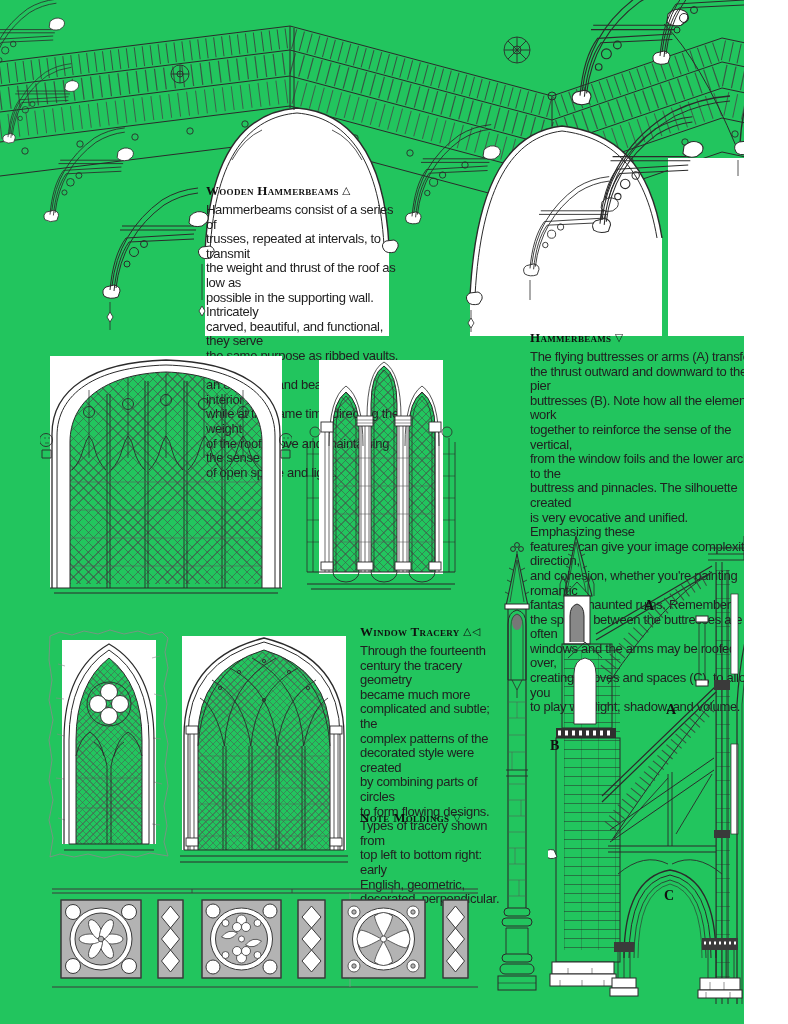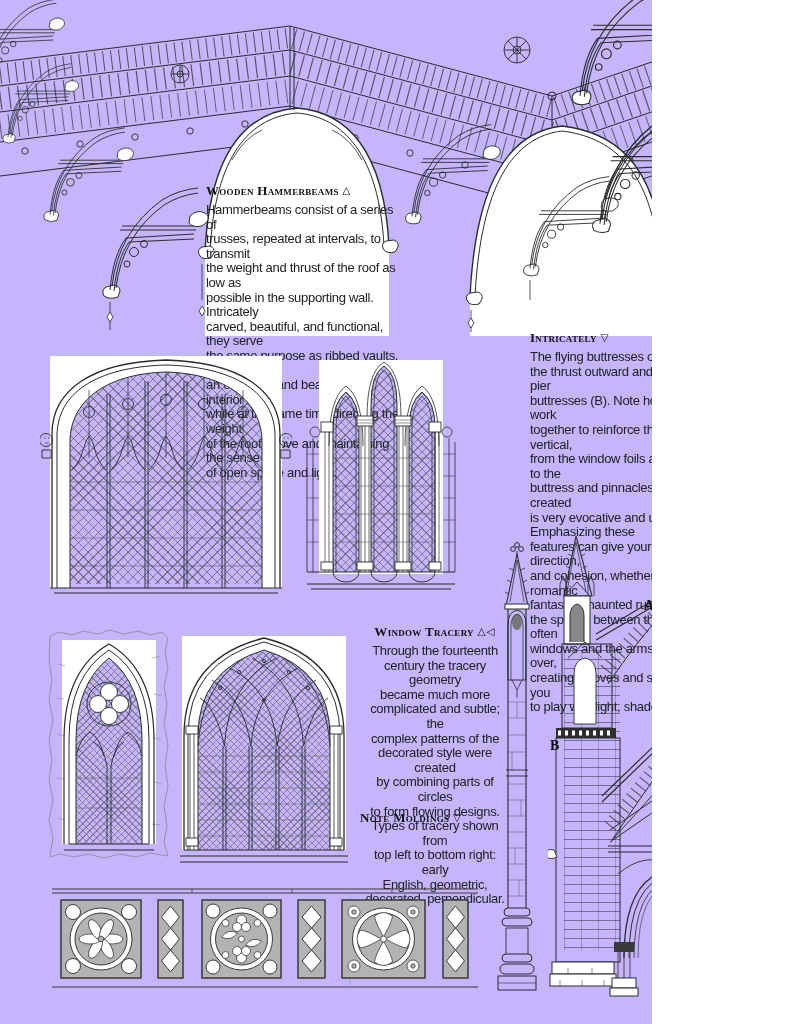--- a/index.html
+++ b/index.html
@@ -1,16 +1,16 @@
 <!DOCTYPE html>
 <html><head>
 <meta charset="utf-8">
 <style>
   html,body{margin:0;padding:0;background:#ffffff;}
-  .page{position:relative;width:652px;height:1024px;background:#c4b5fd;overflow:hidden;
+  .page{position:relative;width:744px;height:1024px;background:#22c55e;overflow:hidden;
         font-family:"Liberation Sans",sans-serif;}
   .fig{position:absolute;}
   .txt{position:absolute;color:#1e1e1e;}
   .txt h3{font-family:"Liberation Serif",serif;font-weight:700;font-size:13px;line-height:15px;
           font-variant:small-caps;letter-spacing:.3px;margin:0 0 5px 0;color:#0f0f0f;white-space:nowrap;}
   .txt h3 .sym{font-family:"DejaVu Sans",sans-serif;font-size:10.5px;font-weight:400;letter-spacing:1px;vertical-align:1px;}
   .txt .body{font-size:13px;line-height:14.6px;letter-spacing:-0.3px;white-space:pre-line;color:#212121;}
   .lattice{position:absolute;}
   .lat7{background-image:
     repeating-linear-gradient(45deg, rgba(70,70,70,.55) 0 1px, transparent 1px 7px),
@@ -142,21 +142,21 @@
 possible in the supporting wall. Intricately
 carved, beautiful, and functional, they serve
 the same purpose as ribbed vaults, lending
 an elegance and beauty to the interior lines
 while at the same time directing the weight
 of the roof above and maintaining the sense
 of open space and light.</div>
   </div>
 
   <div class="txt" style="left:530px;top:330px;width:230px;">
-    <h3><span>Intricately</span> <span class="sym">▽</span></h3>
+    <h3><span>Hammerbeams</span> <span class="sym">▽</span></h3>
     <div class="body">The flying buttresses or arms (A) transfer
 the thrust outward and downward to the pier
 buttresses (B). Note how all the elements work
 together to reinforce the sense of the vertical,
 from the window foils and the lower arch to the
 buttress and pinnacles. The silhouette created
 is very evocative and unified. Emphasizing these
 features can give your image complexity, direction,
 and cohesion, whether you're painting romantic
 fantasy or haunted ruins. Remember,
@@ -246,21 +246,21 @@
         <path d="M8,80 V214 M2,84 V214 M144,80 V214 M150,84 V214" stroke-width=".8"></path>
         <path d="M2,96 H14 M2,118 H14 M2,140 H14 M2,162 H14 M2,184 H14 M138,96 H150 M138,118 H150 M138,140 H150 M138,162 H150 M138,184 H150" stroke-width=".5"></path>
         <circle cx="10" cy="74" r="5" stroke-width=".8"></circle>
           <circle cx="142" cy="74" r="5" stroke-width=".8"></circle>
 
         <path d="M2,214 H150 M2,226 H150 M6,231 H146" stroke-width="1.1"></path>
       </g>
     </svg>
   </div>
 
-  <div class="txt" style="left:360px;top:624px;width:150px;text-align:center;">
+  <div class="txt" style="left:360px;top:624px;width:150px;">
     <h3><span>Window Tracery</span> <span class="sym">△◁</span></h3>
     <div class="body">Through the fourteenth
 century the tracery geometry
 became much more
 complicated and subtle; the
 complex patterns of the
 decorated style were created
 by combining parts of circles
 to form flowing designs.
 Types of tracery shown from

